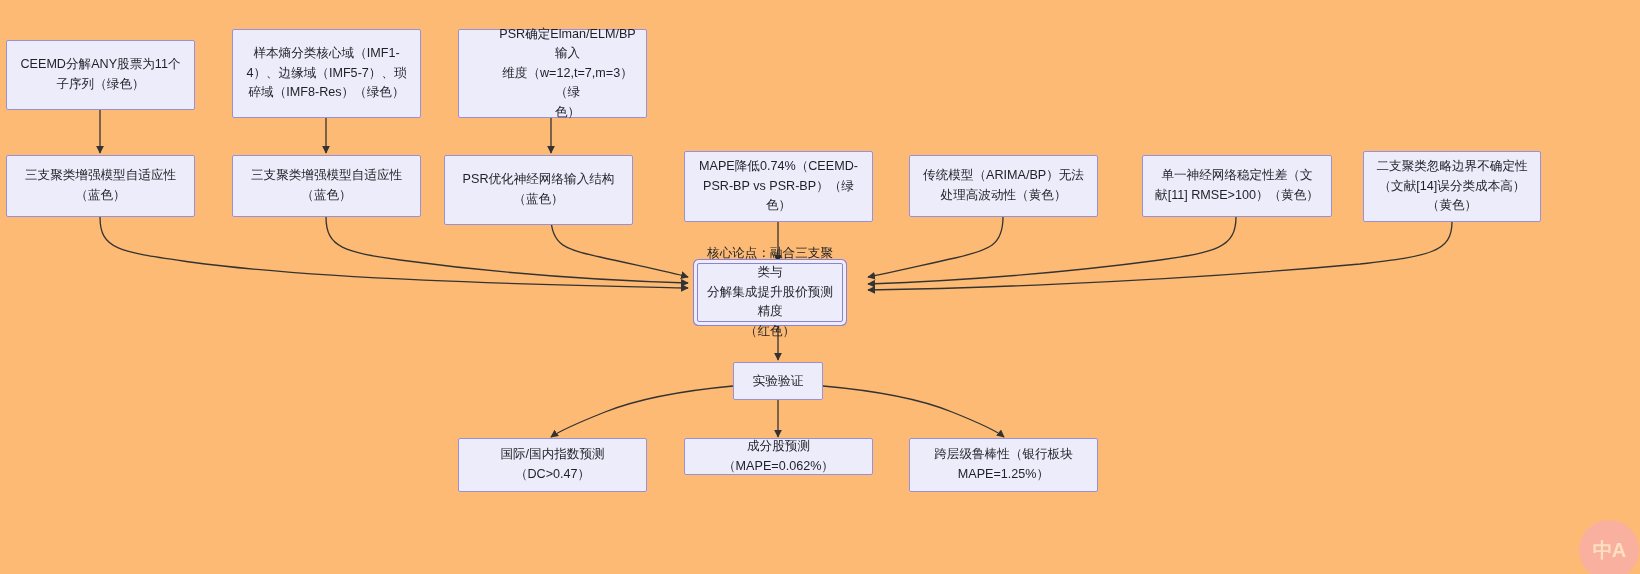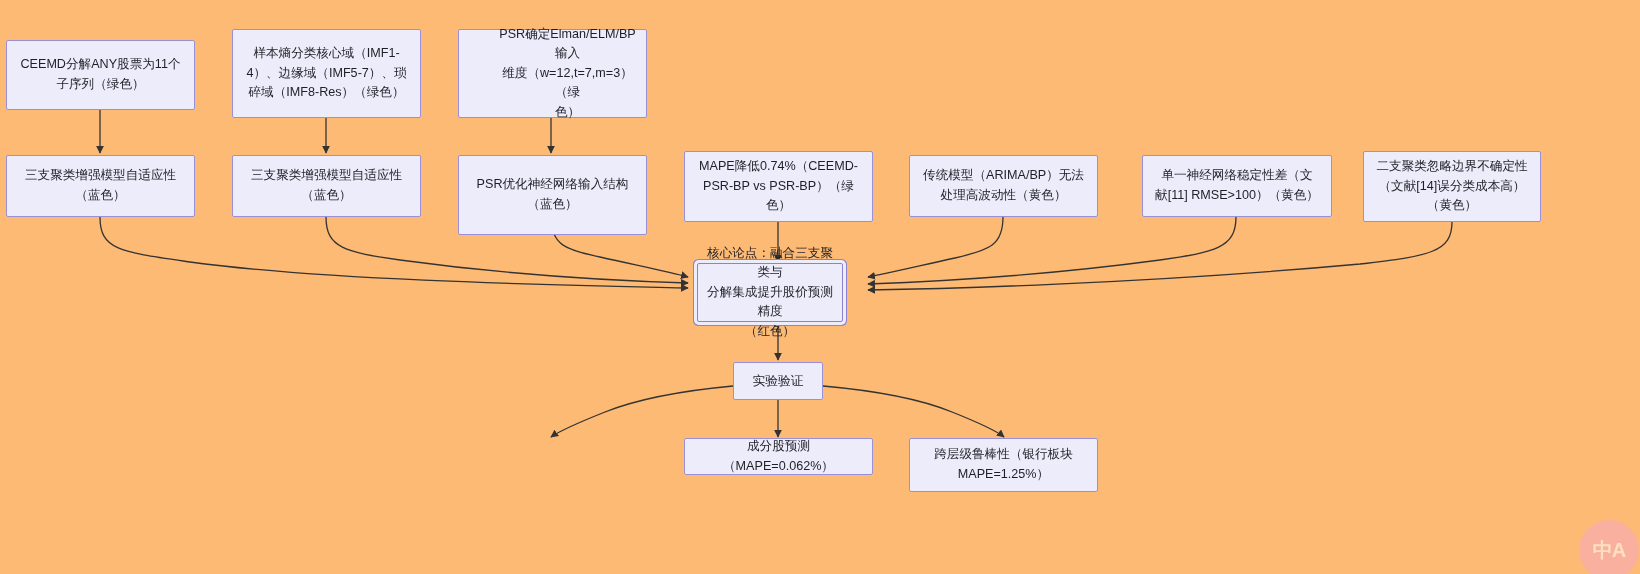--- a/index.html
+++ b/index.html
@@ -129,21 +129,21 @@
   <div class="node" style="left:6px; top:155px; width:189px; height:62px;">
     <span class="label">三支聚类增强模型自适应性
 （蓝色）</span>
   </div>
 
   <div class="node" style="left:232px; top:155px; width:189px; height:62px;">
     <span class="label">三支聚类增强模型自适应性
 （蓝色）</span>
   </div>
 
-  <div class="node" style="left:458px; top:155px; width:189px; height:80px;">
+  <div class="node" style="left:444px; top:155px; width:189px; height:70px;">
     <span class="label">PSR优化神经网络输入结构
 （蓝色）</span>
   </div>
 
   <div class="node" style="left:684px; top:151px; width:189px; height:71px;">
     <span class="label">MAPE降低0.74%（CEEMD-
 PSR-BP vs PSR-BP）（绿
 色）</span>
   </div>
 
@@ -166,20 +166,24 @@
   <div class="node core" style="left:697px; top:263px; width:146px; height:59px;">
     <span class="label">核心论点：融合三支聚类与
 分解集成提升股价预测精度
 （红色）</span>
   </div>
 
   <div class="node small" style="left:733px; top:362px; width:90px; height:38px;">
     <span class="label">实验验证</span>
   </div>
 
+  <div class="node" style="left:458px; top:438px; width:189px; height:54px;">
+    <span class="label">国际/国内指数预测
+（DC&gt;0.47）</span>
+  </div>
 
   <div class="node" style="left:684px; top:438px; width:189px; height:37px;">
     <span class="label">成分股预测
 （MAPE=0.062%）</span>
   </div>
 
   <div class="node" style="left:909px; top:438px; width:189px; height:54px;">
     <span class="label">跨层级鲁棒性（银行板块
 MAPE=1.25%）</span>
   </div>

